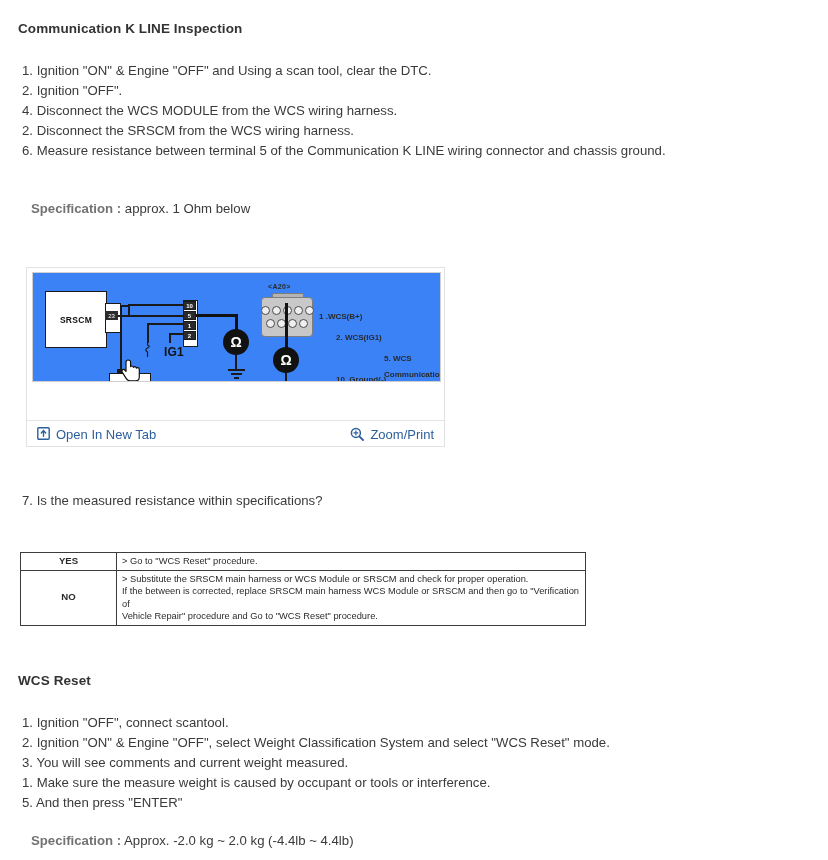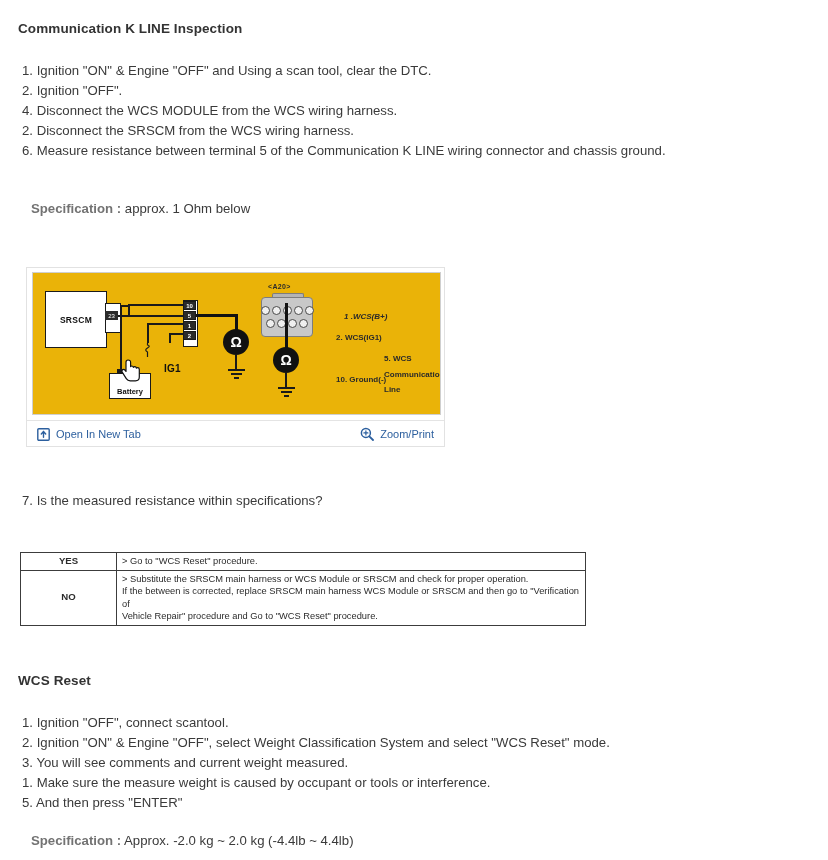--- a/index.html
+++ b/index.html
@@ -65,46 +65,46 @@
     height: 180px;
     background: #ffffff;
     border: 1px solid #e2e2e2;
     box-sizing: border-box;
   }
   .figure-inner {
     position: absolute;
     left: 5px;
     top: 4px;
     width: 409px;
-    height: 143px;
+    height: 110px;
     border: 1px solid #cfcfcf;
     box-sizing: border-box;
-    background: #eab308;
+    background: #3b82f6;
     overflow: hidden;
     padding-left: 8px;
   }
   .figure-footer {
     position: absolute;
     left: 0;
     right: 0;
     top: 152px;
     height: 27px;
     border-top: 1px solid #e4e4e4;
     display: flex;
     align-items: center;
     justify-content: space-between;
     padding: 0 10px;
     box-sizing: border-box;
   }
   .fig-link {
     display: flex;
-    align-items: center;
+    align-items: flex-start;
     gap: 6px;
     color: #2c5f9e;
-    font-size: 11px;
+    font-size: 13px;
     cursor: pointer;
     text-decoration: none;
   }
   .fig-link svg { display: block; }
 
   
   .diagram { position: absolute; inset: 0; }
   .d { position: absolute; }
   .box-srscm {
     left: 12px; top: 18px; width: 60px; height: 55px;
@@ -151,21 +151,21 @@
 
   .battery-box {
     left: 76px; top: 100px; width: 42px; height: 26px;
     border: 1.6px solid #1a1a1a; background: #fff;
     display: flex; align-items: flex-end; justify-content: center;
     font-size: 7.5px; font-weight: bold; color: #111;
     padding-bottom: 2px; box-sizing: border-box;
   }
   .battery-term { left: 84px; top: 96px; width: 6px; height: 6px; background: #1a1a1a; }
 
-  .ig1-label { font-size: 10px; font-weight: bold; color: #111; letter-spacing: .2px; margin-top: 18px; }
+  .ig1-label { font-size: 12px; font-weight: bold; color: #111; letter-spacing: .2px; }
 
   .a20-label { font-size: 7px; font-weight: bold; color: #2a2a2a; letter-spacing: .3px; }
   .a20-body {
     width: 52px; height: 40px; background: #c8c8c8;
     border: 1.4px solid #7d7d7d; border-radius: 4px;
     display: flex; flex-direction: column; align-items: center;
     justify-content: space-evenly; padding: 3px 0; box-sizing: border-box;
   }
   .a20-row { display: flex; gap: 2px; }
   .a20-cell {
@@ -287,21 +287,21 @@
         </div>
       </div>
 
       <div class="d wire wire-thick-v" style="left:252px; top:30px; height:46px;"></div>
       <div class="d meter" style="left:240px; top:74px;">Ω</div>
       <div class="d gnd-stem" style="left:252px; top:100px;"></div>
       <div class="d gnd-b1" style="left:245px; top:114px;"></div>
       <div class="d gnd-b2" style="left:248px; top:118px;"></div>
       <div class="d gnd-b3" style="left:251px; top:122px;"></div>
 
-      <div class="d pin-legend" style="left:311px; top:36px;font-style:italic;">1 .WCS(B+)</div>
+      <div class="d pin-legend" style="left:286px; top:36px;">1 .WCS(B+)</div>
       <div class="d pin-legend" style="left:303px; top:57px;">2. WCS(IG1)</div>
       <div class="d pin-legend" style="left:303px; top:78px;margin-left:48px;">5. WCS Communication Line</div>
       <div class="d pin-legend" style="left:303px; top:99px;">10. Ground(-)</div>
 
       <div class="d cursor-hand">
         <svg width="22" height="26" viewBox="0 0 22 26">
           <path d="M7 1 C5.7 1 5 2 5 3.2 L5 12.5 L4.1 11.3 C3.3 10.2 1.8 10.2 1.2 11.2 C0.7 12 0.9 12.8 1.5 13.7 L5.3 19.6 C6.2 21 7.5 21.8 9.2 21.8 L14.5 21.8 C16.8 21.8 18.3 20.3 18.3 18 L18.3 10.5 C18.3 9.4 17.6 8.7 16.6 8.7 C16.1 8.7 15.7 8.9 15.4 9.2 C15.3 8.3 14.6 7.7 13.7 7.7 C13.1 7.7 12.7 7.9 12.4 8.3 C12.2 7.5 11.6 7 10.8 7 C10.3 7 9.9 7.2 9.6 7.5 L9.6 3.2 C9.6 2 8.8 1 7 1 Z" fill="#ffffff" stroke="#111111" stroke-width="1.2" stroke-linejoin="round"></path>
         </svg>
       </div>
 

